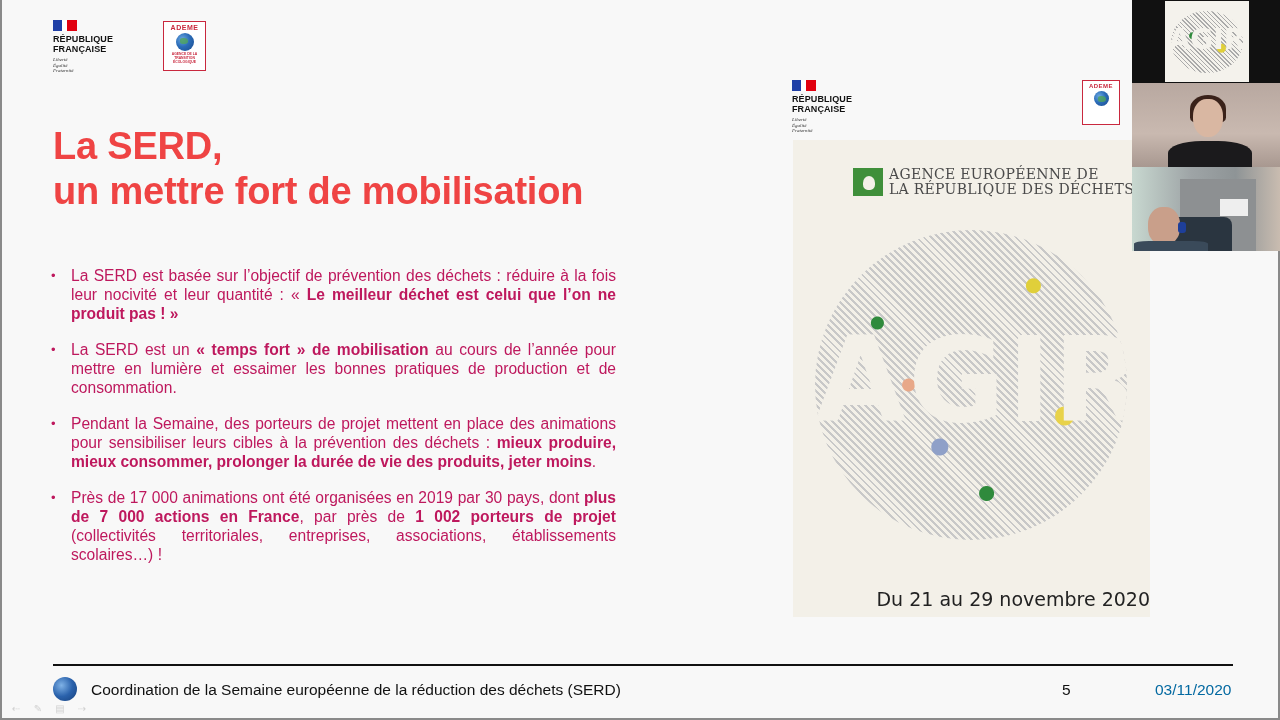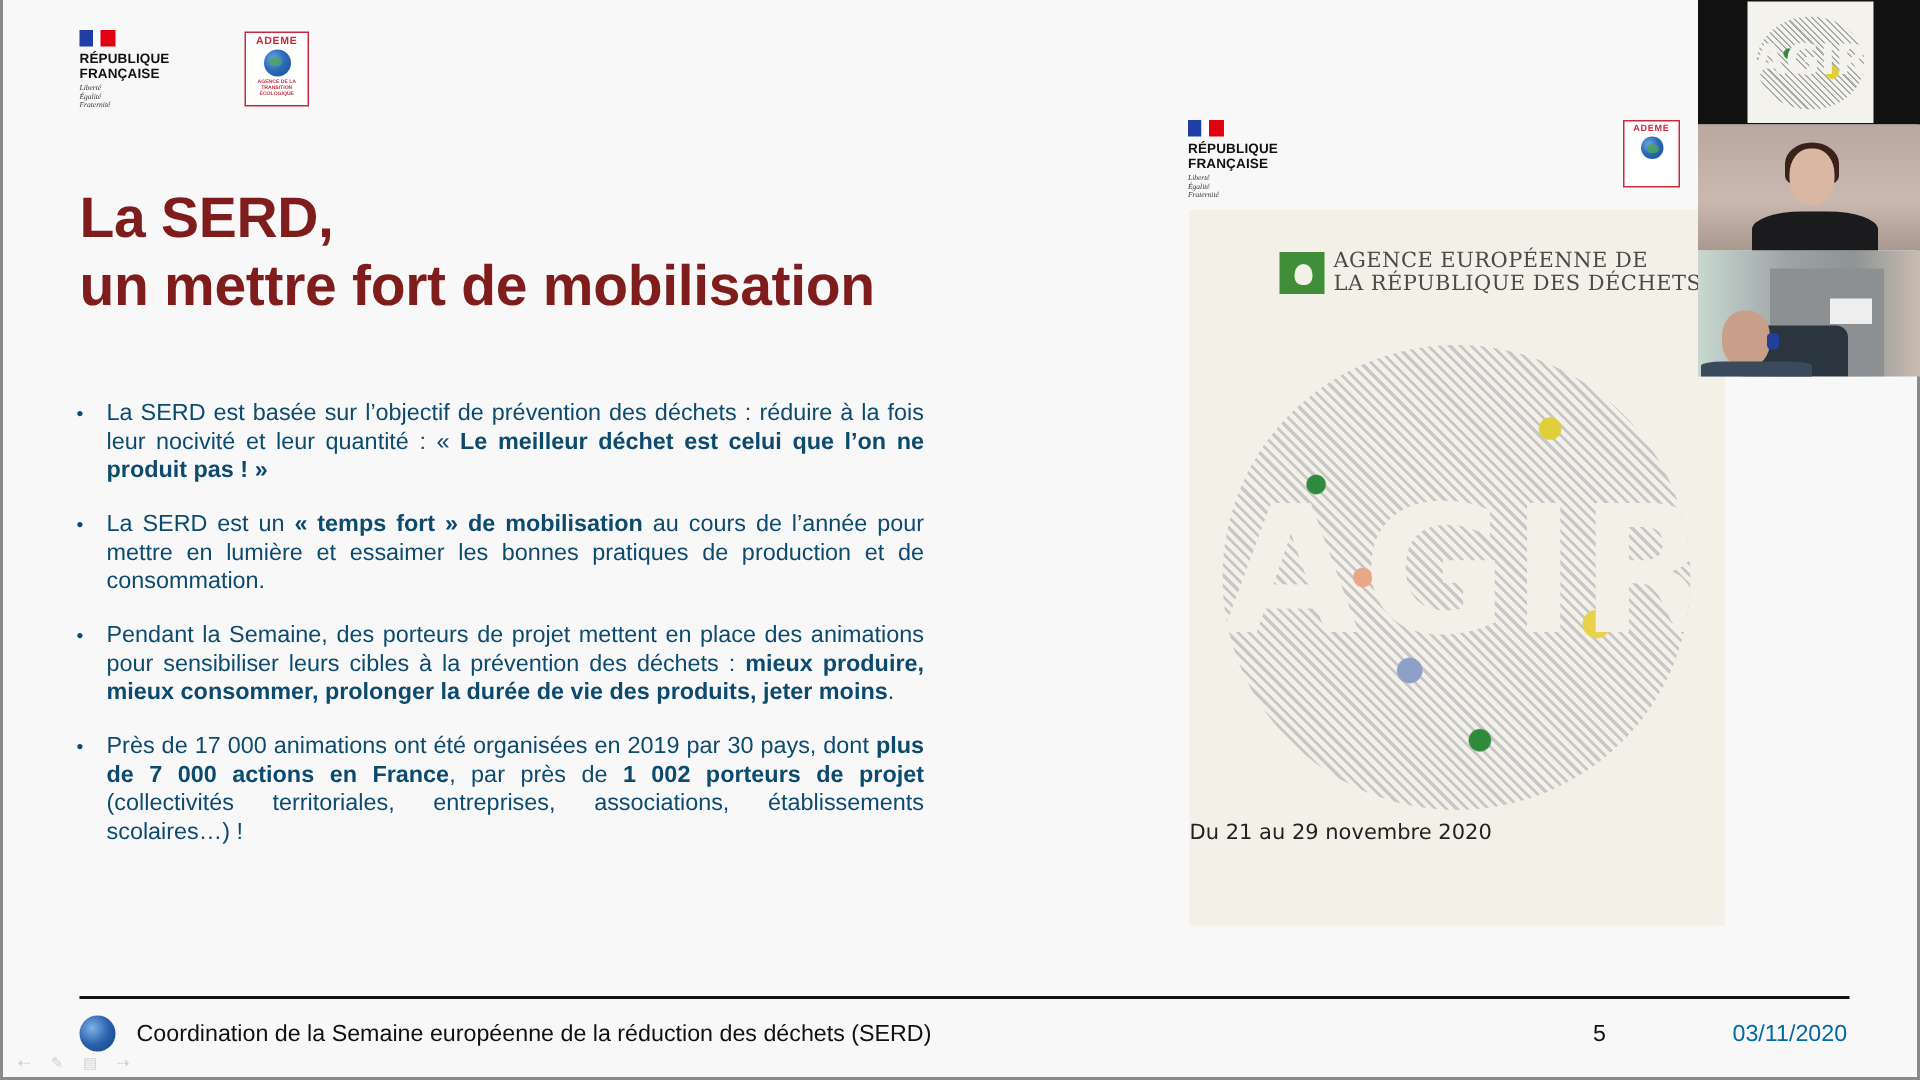--- a/index.html
+++ b/index.html
@@ -32,27 +32,27 @@
     width: 18px; height: 18px; border-radius: 50%; margin: 2px auto 1px;
     background: radial-gradient(circle at 35% 35%, #6aa8e0 0%, #2b6cb8 45%, #1a4a8c 100%);
     position: relative; overflow: hidden;
   }
   .ademe-globe::after { content: ""; position: absolute; left: 4px; top: 5px; width: 8px; height: 6px; background: #4fa45a; border-radius: 40% 60% 50% 40%; opacity: .8; }
   .ademe-sub { font-size: 3.4px; line-height: 4px; font-weight: bold; color: #c9283e; }
 
   .slide-title {
     position: absolute; left: 51px; top: 124px;
     font-family: "Liberation Sans", sans-serif; font-weight: bold;
-    font-size: 38px; line-height: 45px; color: #7f1d1d; letter-spacing: -0.2px;
+    font-size: 38px; line-height: 45px; color: #ef4444; letter-spacing: -0.2px;
   }
 
   .bullets { position: absolute; left: 48px; top: 266px; width: 566px; list-style: none; }
   .bullets li {
     position: relative; padding-left: 21px; margin-bottom: 17px;
-    font-size: 15.6px; line-height: 19px; text-align: justify; color: #0c4a6e;
+    font-size: 15.6px; line-height: 19px; text-align: justify; color: #be185d;
   }
   .bullets li::before { content: "•"; position: absolute; left: 1px; top: 0; font-size: 13px; }
   .bullets b { font-weight: bold; }
 
   
   .poster-rf { position: absolute; left: 790px; top: 80px; width: 70px; }
   .poster-ademe { position: absolute; left: 1080px; top: 80px; width: 38px; height: 45px; border: 1.5px solid #c9283e; background: #fff; text-align: center; }
   .poster-ademe .ademe-title { font-size: 6px; }
   .poster-ademe .ademe-globe { width: 15px; height: 15px; }
   .poster {
@@ -76,21 +76,21 @@
       radial-gradient(circle at 30% 50%, #e8a888 0 6px, transparent 7px),
       repeating-linear-gradient(45deg, #c8c8c8 0 2px, #f3f0e8 2px 5px),
       #e2ddd0;
     overflow: hidden;
   }
   .poster-agir {
     position: absolute; left: 0; top: 90px; width: 100%; text-align: center;
     font-family: "DejaVu Sans", sans-serif; font-weight: bold; font-size: 118px; line-height: 120px;
     color: #f3f0e8; letter-spacing: 2px;
   }
-  .poster-dates { position: absolute; left: 0; top: 407px; width: 100%; text-align: left; font-family: "DejaVu Sans", sans-serif; font-size: 14px; color: #222; }
+  .poster-dates { position: absolute; left: 0; top: 448px; width: 100%; text-align: right; font-family: "DejaVu Sans", sans-serif; font-size: 19px; color: #222; }
   .poster-url { position: absolute; left: 0; top: 444px; width: 100%; text-align: center; font-family: "DejaVu Sans", sans-serif; font-size: 9.5px; font-weight: bold; color: #222; }
 
   
   .footer-rule { position: absolute; left: 51px; top: 664px; width: 1180px; height: 2px; background: #111; }
   .footer-globe {
     position: absolute; left: 51px; top: 677px; width: 24px; height: 24px; border-radius: 50%;
     background: radial-gradient(circle at 35% 35%, #7fb2e6 0%, #2a62ac 50%, #163f7a 100%);
   }
   .footer-text { position: absolute; left: 89px; top: 681px; font-size: 15.5px; color: #111; }
   .footer-page { position: absolute; left: 1060px; top: 681px; font-size: 15.5px; color: #111; }

